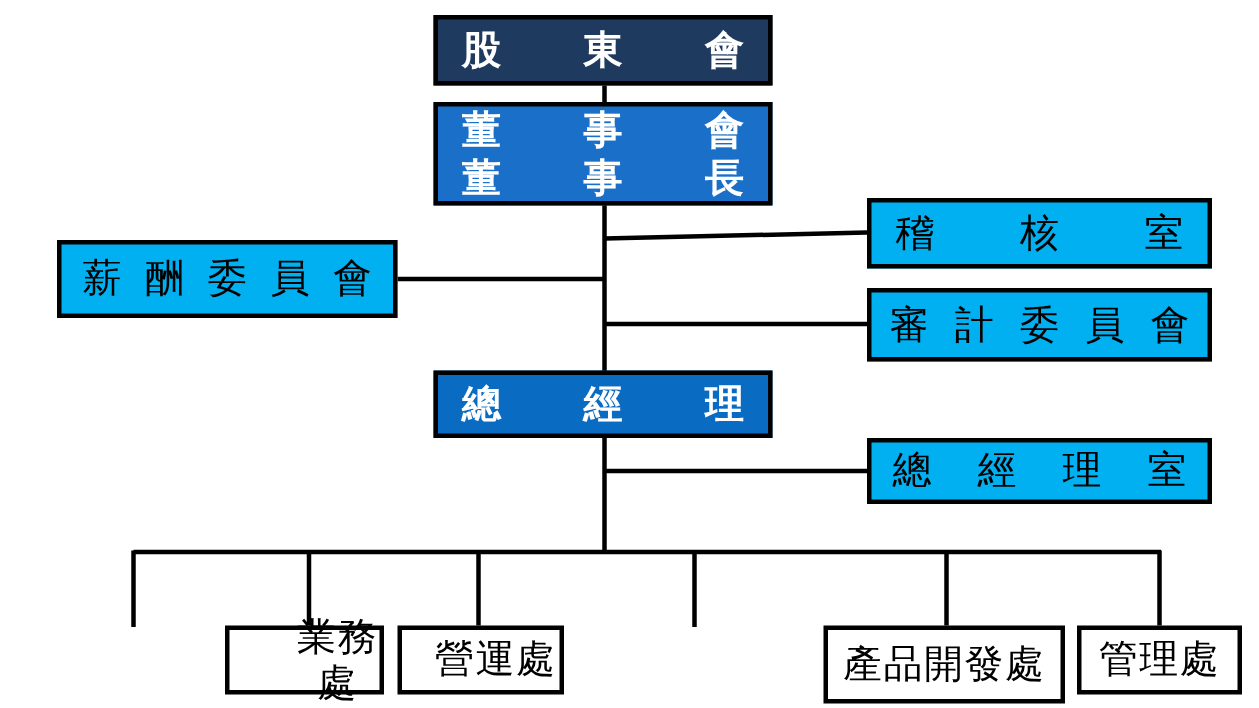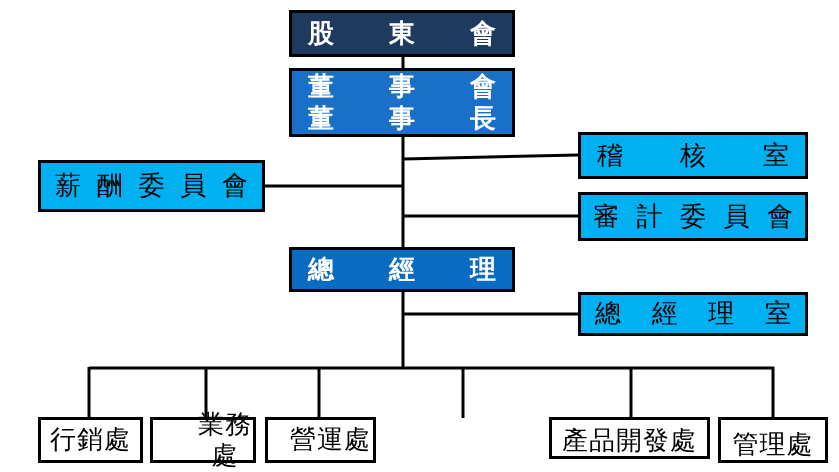--- a/index.html
+++ b/index.html
@@ -42,22 +42,22 @@
   #n-board{left:289px;top:68px;width:226px;height:69px;}
   #n-compensation{left:38px;top:160px;width:227px;height:52px;}
   #n-audit-office{left:578px;top:132px;width:230px;height:47px;}
   #n-audit-committee{left:578px;top:192px;width:230px;height:49px;}
   #n-gm{left:289px;top:247px;width:226px;height:45px;}
   #n-gm-office{left:578px;top:292px;width:230px;height:44px;}
   #n-dept-0{left:38px;top:417px;width:105px;height:46px;}
   #n-dept-1{left:150px;top:417px;width:106px;height:46px;padding-left:44px;}
   #n-dept-2{left:265px;top:417px;width:111px;height:46px;padding-left:20px;}
   #n-dept-3{left:383px;top:417px;width:161px;height:46px;}
-  #n-dept-4{left:549px;top:417px;width:161px;height:42px;justify-content:flex-end;}
-  #n-dept-5{left:718px;top:417px;width:110px;height:46px;justify-content:flex-end;}
+  #n-dept-4{left:549px;top:417px;width:161px;height:52px;}
+  #n-dept-5{left:718px;top:417px;width:110px;height:46px;}
 </style>
 </head>
 <body>
 
 <div id="canvas">
 
   <svg id="connectors" viewBox="0 0 839 472" xmlns="http://www.w3.org/2000/svg">
     <line x1="403" y1="57" x2="403" y2="70" stroke="#000" stroke-width="3"></line>
     <line x1="403" y1="135" x2="403" y2="249" stroke="#000" stroke-width="3"></line>
     <line x1="403" y1="159" x2="578" y2="155" stroke="#000" stroke-width="3"></line>
@@ -133,23 +133,20 @@
 
   <div id="n-gm-office" class="node cyan">
     <div class="dist pad14">
         <span>總</span>
         <span>經</span>
         <span>理</span>
         <span>室</span>
       </div>
   </div>
 
-  <div id="n-dept-0" class="node white center">
-    <div>行銷處</div>
-  </div>
   <div id="n-dept-1" class="node white center">
     <div>業務處</div>
   </div>
   <div id="n-dept-2" class="node white center">
     <div>營運處</div>
   </div>
   <div id="n-dept-4" class="node white center">
     <div>產品開發處</div>
   </div>
   <div id="n-dept-5" class="node white center">

